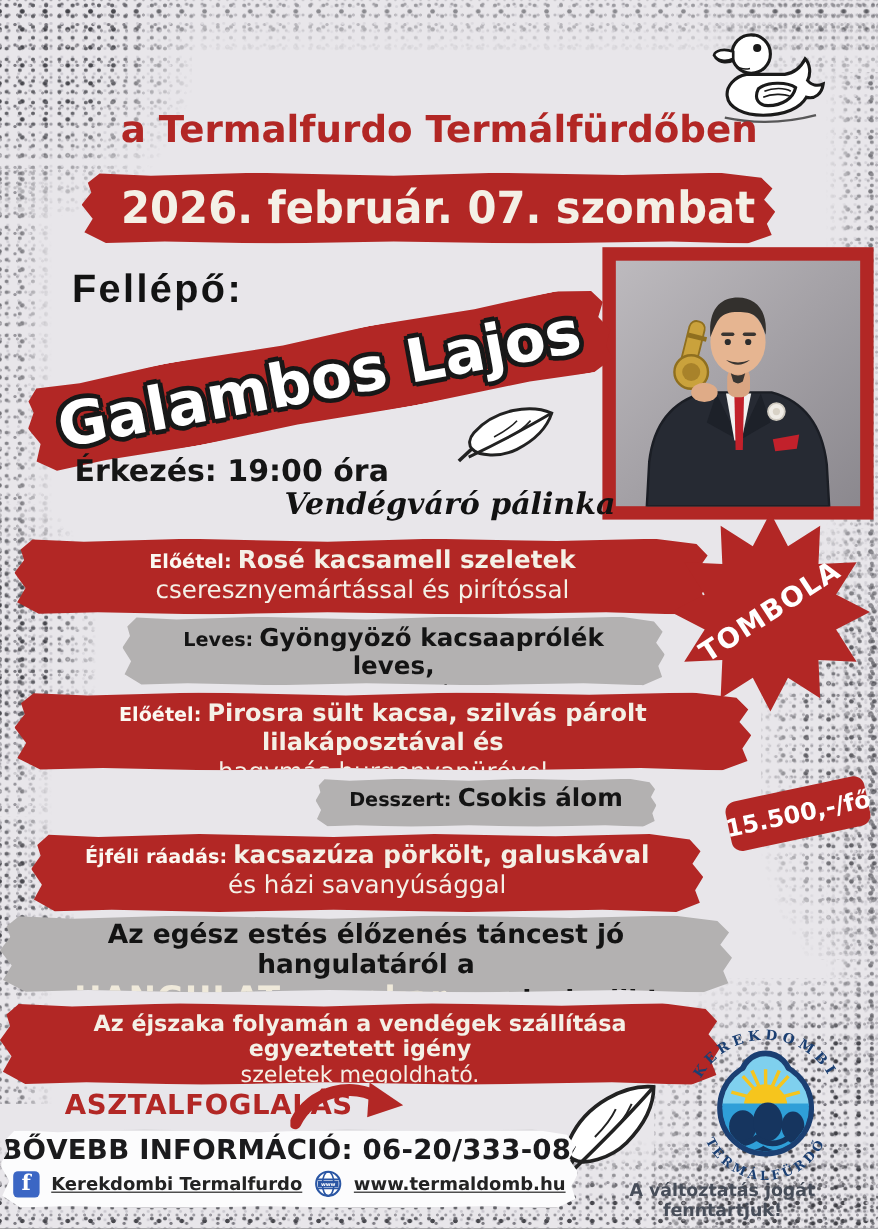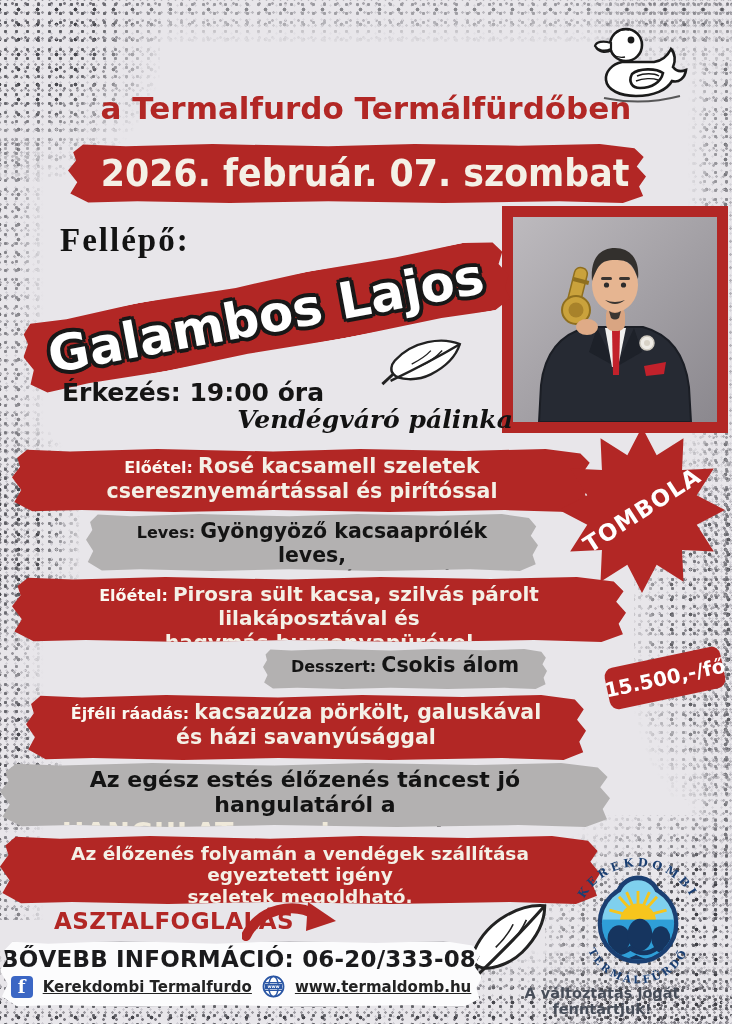--- a/index.html
+++ b/index.html
@@ -55,21 +55,21 @@
     font-size:31px;font-weight:700;color:var(--red);}
   .duck{position:absolute;left:591px;top:20px;width:102px;height:88px;}
 
   .rough{clip-path:polygon(0.9% 14%,2.6% 1%,10% 4%,25% 0%,45% 4%,60% 0%,78% 3%,92% 0%,98% 7%,99.6% 22%,98.4% 38%,100% 55%,98.8% 72%,99.5% 88%,96% 100%,85% 97%,65% 100%,45% 97%,28% 100%,12% 97%,3.5% 99%,0.4% 84%,1.6% 65%,0% 45%,1.4% 28%);}
 
   .dateband{position:absolute;left:68px;top:144px;width:578px;height:59px;
     background:var(--red);display:flex;align-items:center;justify-content:flex-end;}
   .dateband span{font-size:37px;font-weight:800;color:var(--cream);letter-spacing:0px;transform:scaleX(.94);white-space:nowrap;}
 
   
-  .fellepo{position:absolute;left:60px;top:222px;font-family:Liberation Serif, serif;
+  .fellepo{position:absolute;left:60px;top:222px;font-family:Liberation Sans, sans-serif;
     font-size:33px;font-weight:900;color:#131313;letter-spacing:2px;}
   .namestroke{position:absolute;left:20px;top:280px;width:492px;height:72px;
     background:var(--red);transform:rotate(-10.5deg);display:flex;align-items:center;justify-content:center;}
   .namestroke span{font-size:50px;font-weight:800;color:#ffffff;white-space:nowrap;
     text-shadow:-3px -3px 0 #181818,3px -3px 0 #181818,-3px 3px 0 #181818,3px 3px 0 #181818,-4px 0 0 #181818,4px 0 0 #181818,0 -4px 0 #181818,0 4px 0 #181818;}
   .arrival{position:absolute;left:62px;top:378px;font-size:25px;font-weight:800;color:#151515;}
   .welcome{position:absolute;left:235px;top:405px;width:280px;text-align:center;
     font-size:25px;font-weight:700;font-style:italic;color:#121212;font-family:"DejaVu Serif","Liberation Serif",serif;}
 
   .photoframe{position:absolute;left:502px;top:206px;width:226px;height:227px;
@@ -80,23 +80,23 @@
   .feather1{left:385px;top:332px;width:76px;height:64px;transform:rotate(12deg);}
   .feather2{left:462px;top:900px;width:94px;height:86px;transform:rotate(-6deg);}
 
   
   .band{position:absolute;text-align:center;box-sizing:border-box;padding:5px 14px;}
   .band.red{background:var(--red);color:var(--cream);}
   .band.gray{background:var(--graypanel);color:#141414;}
   .band .lbl{font-weight:700;font-size:16px;}
   .band.red .lbl{color:#fbf8f1;}
   .band .txt{font-size:20.5px;font-weight:600;}
-  .band .l2{font-size:20.5px;font-weight:700;margin-top:1px;text-align:center;}
+  .band .l2{font-size:20.5px;font-weight:400;margin-top:1px;text-align:center;}
   #band-eloetel{left:12px;top:449px;width:580px;height:63px;}
-  #band-leves{left:86px;top:514px;width:452px;height:57px;}
+  #band-leves{left:102px;top:514px;width:452px;height:57px;}
   #band-foetel{left:12px;top:577px;width:614px;height:65px;}
   #band-foetel .txt{font-size:20px;}
   #band-desszert{left:263px;top:649px;width:284px;height:40px;padding-top:4px;}
   #band-ejfeli{left:26px;top:695px;width:560px;height:65px;}
   #band-hangulat{left:0;top:763px;width:610px;height:64px;padding-top:4px;}
   #band-hangulat .l1{font-size:22px;font-weight:700;color:#131313;}
   #band-hangulat .bandname{font-size:27px;font-weight:800;color:#efe9da;letter-spacing:1px;}
   #band-hangulat .suffix{font-size:22px;font-weight:700;color:#131313;}
   #band-transport{left:0;top:836px;width:600px;height:68px;padding-top:7px;}
   #band-transport .txt,#band-transport .l2{font-size:18.5px;}
@@ -241,21 +241,21 @@
   <div class="price">
     <span>15.500,-/fő</span>
   </div>
 
   <div id="band-hangulat" class="band gray rough">
     <div class="l1">Az egész estés élőzenés táncest jó hangulatáról a</div>
     <div><span class="bandname">HANGULAT zenekar</span><span class="suffix"> gondoskodik!</span></div>
   </div>
 
   <div id="band-transport" class="band red rough">
-    <div class="txt">Az élőzenés folyamán a vendégek szállítása egyeztetett igény</div>
+    <div class="txt">Az éjszaka folyamán a vendégek szállítása egyeztetett igény</div>
     <div class="l2">szeletek megoldható.</div>
   </div>
 
   <div class="booking">ASZTALFOGLALÁS</div>
   <svg class="bookarrow" viewBox="0 0 96 50">
     <path d="M4 40 C18 12 52 6 74 19" stroke="#b22725" stroke-width="10" fill="none" stroke-linecap="round"></path>
     <polygon points="66,6 94,25 64,35" fill="#b22725"></polygon>
   </svg>
 
   <svg class="feather feather2" viewBox="0 0 62 52">

